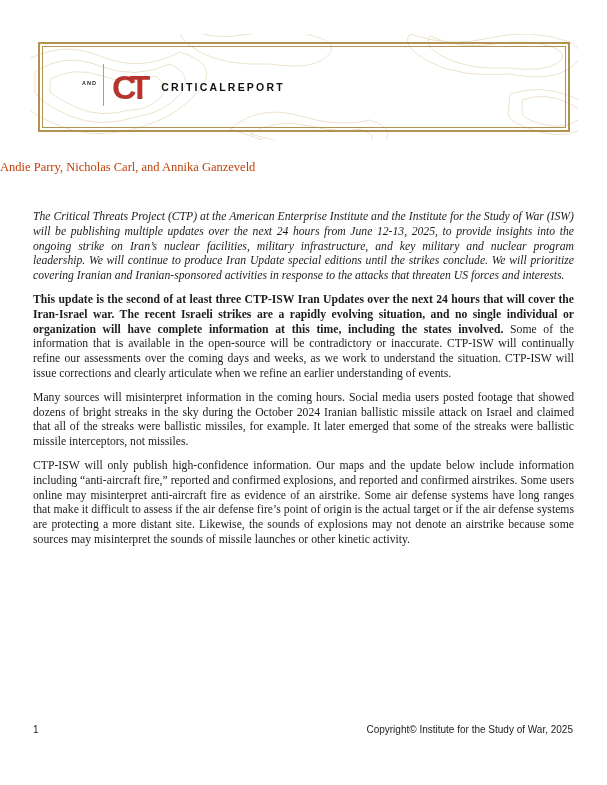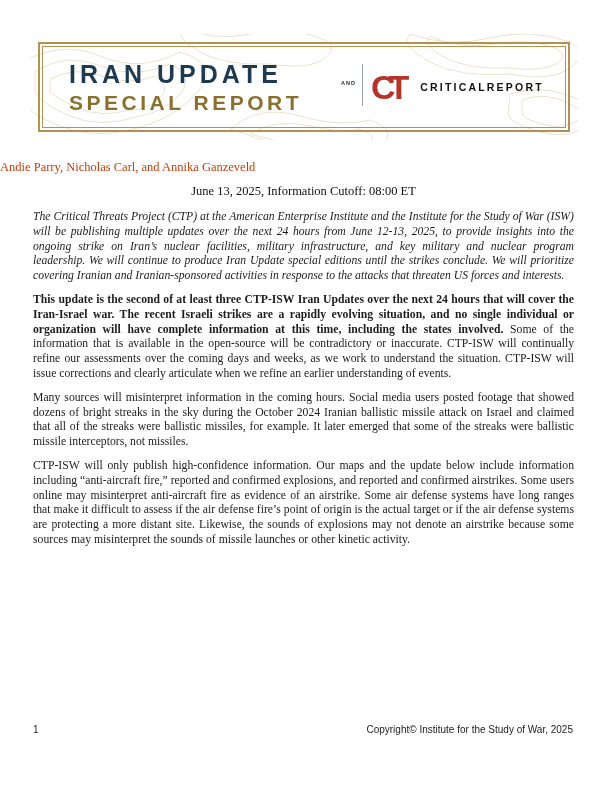--- a/index.html
+++ b/index.html
@@ -144,41 +144,36 @@
         <path d="M220,100 Q245,84 280,92 T330,95 Q350,102 338,112 T290,118 Z"></path>
         <path d="M380,0 Q420,14 460,4 T540,8 Q560,20 540,34 T480,40 Q430,44 400,28 T380,0 Z"></path>
         <path d="M400,2 Q430,16 465,10 T525,14 Q540,22 526,30 T478,34 Q440,36 416,24 T400,2 Z"></path>
         <path d="M480,60 Q510,50 540,62 T560,90 Q540,106 510,98 T478,80 Z"></path>
         <path d="M492,66 Q514,58 536,68 T548,86 Q534,96 512,90 T492,78 Z"></path>
         <path d="M150,-8 Q180,8 220,0 T290,4 Q310,12 295,24 T240,30 Q195,32 170,18 T150,-8 Z"></path>
       </g>
     </svg>
     <div class="banner-frame-outer">
       <div class="banner-frame-inner">
-        <div class="banner-titles">
-          <div class="title-1">IRAN UPDATE</div>
-          <div class="title-2">SPECIAL REPORT</div>
-        </div>
         <div class="banner-logos">
           <div class="and-label">AND</div>
           <div class="logo-divider"></div>
           <div class="ct-logo">
             <span class="ct-monogram">CT</span>
             <span class="ct-name">
               <span class="ct-name-line">CRITICAL</span>
               <span class="ct-name-line">REPORT</span>
             </span>
           </div>
         </div>
       </div>
     </div>
   </div>
 
   <div class="byline">Andie Parry, Nicholas Carl, and Annika Ganzeveld</div>
-  <div class="dateline">June 13, 2025, Information Cutoff: 08:00 ET</div>
 
   <div class="body-text">
     <p class="p-italic">The Critical Threats Project (CTP) at the American Enterprise Institute and the Institute for the Study of War (ISW) will be publishing multiple updates over the next 24 hours from June 12-13, 2025, to provide insights into the ongoing strike on Iran’s nuclear facilities, military infrastructure, and key military and nuclear program leadership. We will continue to produce Iran Update special editions until the strikes conclude. We will prioritize covering Iranian and Iranian-sponsored activities in response to the attacks that threaten US forces and interests.</p>
     <p class="p-bold-lead"><span class="lead">This update is the second of at least three CTP-ISW Iran Updates over the next 24 hours that will cover the Iran-Israel war. The recent Israeli strikes are a rapidly evolving situation, and no single individual or organization will have complete information at this time, including the states involved.</span><span> Some of the information that is available in the open-source will be contradictory or inaccurate. CTP-ISW will continually refine our assessments over the coming days and weeks, as we work to understand the situation. CTP-ISW will issue corrections and clearly articulate when we refine an earlier understanding of events.</span></p>
     <p>Many sources will misinterpret information in the coming hours. Social media users posted footage that showed dozens of bright streaks in the sky during the October 2024 Iranian ballistic missile attack on Israel and claimed that all of the streaks were ballistic missiles, for example. It later emerged that some of the streaks were ballistic missile interceptors, not missiles.</p>
     <p>CTP-ISW will only publish high-confidence information. Our maps and the update below include information including “anti-aircraft fire,” reported and confirmed explosions, and reported and confirmed airstrikes. Some users online may misinterpret anti-aircraft fire as evidence of an airstrike. Some air defense systems have long ranges that make it difficult to assess if the air defense fire’s point of origin is the actual target or if the air defense systems are protecting a more distant site. Likewise, the sounds of explosions may not denote an airstrike because some sources may misinterpret the sounds of missile launches or other kinetic activity.</p>
   </div>
 
   <div class="footer">
     <span>1</span>

